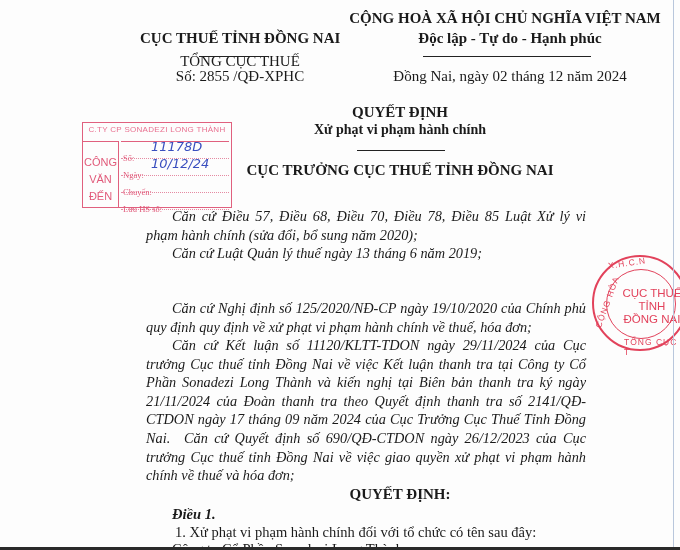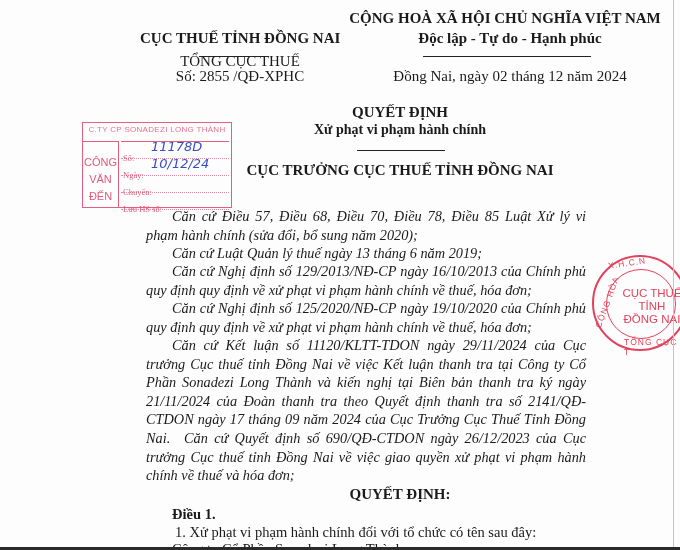--- a/index.html
+++ b/index.html
@@ -37,21 +37,21 @@
   
   .para { position:absolute; left:146px; width:440px; font-size:14.3px; font-style:italic; line-height:18.5px; text-align:justify; text-indent:26px; }
   .p1 { top:207px; }
   .p2 { top:244px; }
   .p3 { top:262px; }
   .p4 { top:299px; }
   .p5 { top:336px; }
   .p6 { top:429px; text-indent:38px; }
 
   .qd { left:250px; top:486px; width:300px; font-size:15px; font-weight:bold; }
-  .dieu { left:172px; top:506px; font-size:14.5px; font-weight:bold; }
+  .dieu { left:172px; top:506px; font-size:14.5px; font-weight:bold;font-style:italic; }
   .item1 { left:175px; top:524px; font-size:14.5px; }
   .company { left:172px; top:541px; font-size:14.5px; text-decoration:underline; }
 
   
   .stamp {
     position:absolute; left:82px; top:98px; width:148px; height:84px;
     border:1px solid #e0607e; color:#e15a7a; font-family:"Liberation Sans", sans-serif;margin-top:24px;
   }
   .stamp-top { position:absolute; left:0; top:2px; width:148px; height:14px; font-size:8px; text-align:center; color:#e97090; letter-spacing:0.3px; }
   .stamp-side { position:absolute; left:0; top:18px; width:36px; height:66px; border-right:1px solid #e0607e; border-top:1px solid #e0607e; font-size:11px; line-height:17px; text-align:center; padding-top:12px; box-sizing:border-box; }
@@ -114,21 +114,20 @@
     </div>
   </div>
 
   <div class="abs center t-1">QUYẾT ĐỊNH</div>
   <div class="abs center t-2">Xử phạt vi phạm hành chính</div>
   <div class="t-rule"></div>
   <div class="abs center t-3">CỤC TRƯỞNG CỤC THUẾ TỈNH ĐỒNG NAI</div>
 
   <div class="para p1">Căn cứ Điều 57, Điều 68, Điều 70, Điều 78, Điều 85 Luật Xử lý vi phạm hành chính (sửa đổi, bổ sung năm 2020);</div>
   <div class="para p2">Căn cứ Luật Quản lý thuế ngày 13 tháng 6 năm 2019;</div>
-  <div class="para p3">Căn cứ Nghị định số 129/2013/NĐ-CP ngày 16/10/2013 của Chính phủ quy định quy định về xử phạt vi phạm hành chính về thuế, hóa đơn;</div>
   <div class="para p4">Căn cứ Nghị định số 125/2020/NĐ-CP ngày 19/10/2020 của Chính phủ quy định quy định về xử phạt vi phạm hành chính về thuế, hóa đơn;</div>
   <div class="para p5">Căn cứ Kết luận số 11120/KLTT-TDON  ngày 29/11/2024 của Cục trưởng Cục thuế tỉnh Đồng Nai về việc Kết luận thanh tra tại Công ty Cổ Phần Sonadezi Long Thành và kiến nghị tại Biên bản thanh tra ký ngày 21/11/2024 của Đoàn thanh tra theo Quyết định thanh tra số 2141/QĐ-CTDON ngày 17 tháng 09 năm 2024 của Cục Trưởng Cục Thuế Tỉnh Đồng Nai.</div>
   <div class="para p6">Căn cứ Quyết định số 690/QĐ-CTDON ngày 26/12/2023 của Cục trưởng Cục thuế tỉnh Đồng Nai về việc giao quyền xử phạt vi phạm hành chính về thuế và hóa đơn;</div>
 
   <div class="seal">
     <div class="seal-inner"></div>
     <div class="seal-arc-top">X.H.C.N</div>
     <div class="seal-arc-left">CỘNG HÒA</div>
     <div class="seal-arc-bot">TỔNG CỤC T</div>
     <div class="seal-text">

